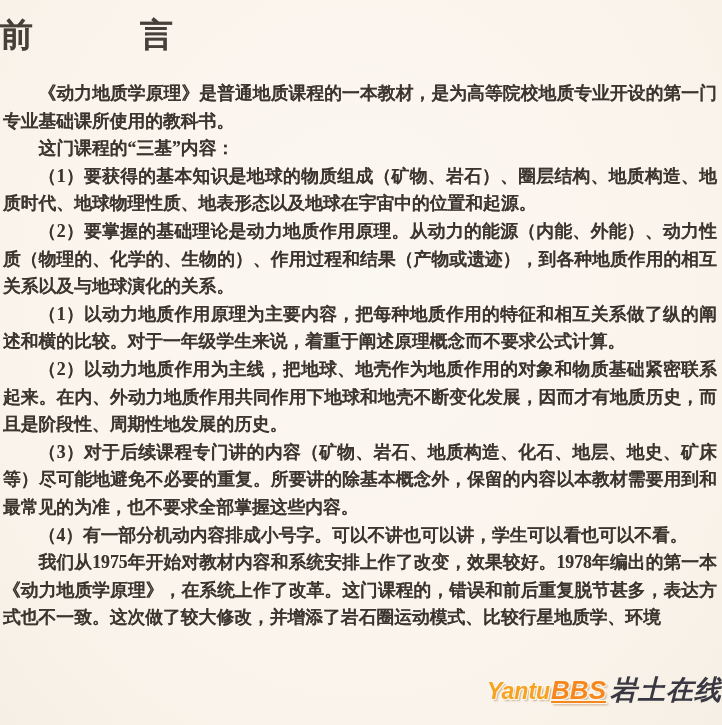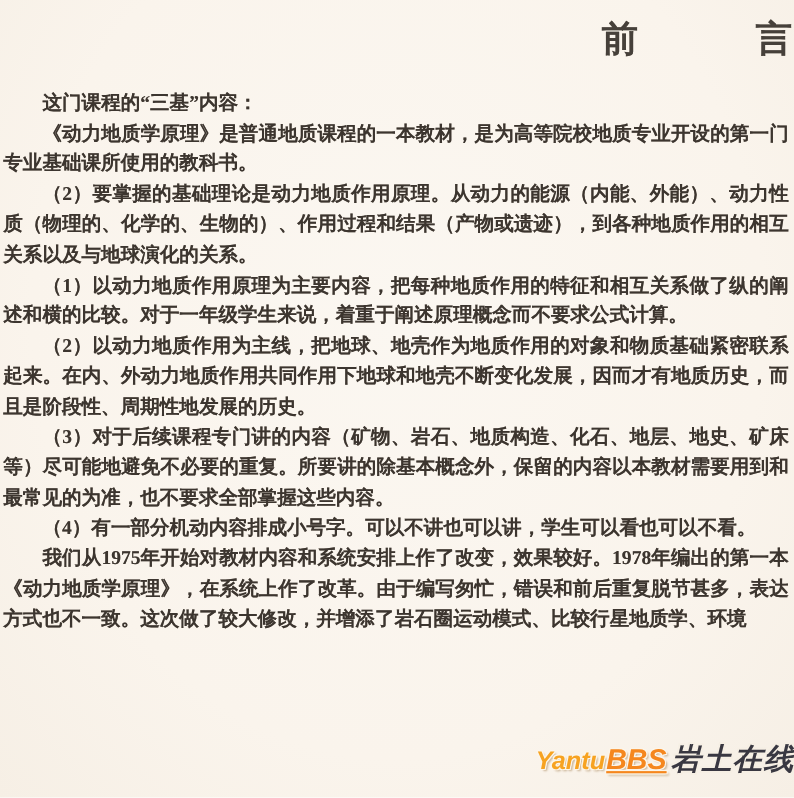--- a/index.html
+++ b/index.html
@@ -7,21 +7,21 @@
     position: relative;
     width: 722px;
     height: 725px;
     overflow: hidden;
     background: radial-gradient(ellipse at 50% 40%, #fbf7f1 0%, #faf4ec 65%, #f6efe5 100%);
     font-family: "Liberation Serif", "DejaVu Serif", serif;
   }
   .title {
     margin: 0;
     padding-top: 13px;
-    text-align: right;
+    text-align: left;
     font-size: 33px;
     font-weight: 700;
     color: #46403a;
     letter-spacing: 2px;
     text-shadow: 0 0 0.5px rgba(70,60,50,.6);
   }
   .body-text {
     position: absolute;
     top: 80px;
     left: 3px;
@@ -67,26 +67,27 @@
     text-shadow: -1.5px -1.5px 0 #f6efe4, 1.5px -1.5px 0 #f6efe4, -1.5px 1.5px 0 #f6efe4, 1.5px 1.5px 0 #f6efe4;
   }
 </style>
 </head>
 <body>
 
 <div class="page">
   <h1 class="title">前　　　言</h1>
 
   <div class="body-text">
+    <p class="para">《动力地质学原理》是普通地质课程的一本教材，是为高等院校地质专业开设的第一门专业基础课所使用的教科书。</p>
     <p class="para">这门课程的“三基”内容：</p>
-    <p class="para">《动力地质学原理》是普通地质课程的一本教材，是为高等院校地质专业开设的第一门专业基础课所使用的教科书。</p>
+    <p class="para">（1）要获得的基本知识是地球的物质组成（矿物、岩石）、圈层结构、地质构造、地质时代、地球物理性质、地表形态以及地球在宇宙中的位置和起源。</p>
     <p class="para">（2）要掌握的基础理论是动力地质作用原理。从动力的能源（内能、外能）、动力性质（物理的、化学的、生物的）、作用过程和结果（产物或遗迹），到各种地质作用的相互关系以及与地球演化的关系。</p>
     <p class="para">（1）以动力地质作用原理为主要内容，把每种地质作用的特征和相互关系做了纵的阐述和横的比较。对于一年级学生来说，着重于阐述原理概念而不要求公式计算。</p>
     <p class="para">（2）以动力地质作用为主线，把地球、地壳作为地质作用的对象和物质基础紧密联系起来。在内、外动力地质作用共同作用下地球和地壳不断变化发展，因而才有地质历史，而且是阶段性、周期性地发展的历史。</p>
     <p class="para">（3）对于后续课程专门讲的内容（矿物、岩石、地质构造、化石、地层、地史、矿床等）尽可能地避免不必要的重复。所要讲的除基本概念外，保留的内容以本教材需要用到和最常见的为准，也不要求全部掌握这些内容。</p>
     <p class="para">（4）有一部分机动内容排成小号字。可以不讲也可以讲，学生可以看也可以不看。</p>
-    <p class="para">我们从1975年开始对教材内容和系统安排上作了改变，效果较好。1978年编出的第一本《动力地质学原理》，在系统上作了改革。由于编写匆忙，错误和前后重复脱节甚多，表达方式也不一致。这次做了较大修改，并增添了岩石圈运动模式、比较行星地质学、环境</p>
+    <p class="para">我们从1975年开始对教材内容和系统安排上作了改变，效果较好。1978年编出的第一本《动力地质学原理》，在系统上作了改革。这门课程的，错误和前后重复脱节甚多，表达方式也不一致。这次做了较大修改，并增添了岩石圈运动模式、比较行星地质学、环境</p>
   </div>
 
   <div class="watermark">
     <span class="wm-yantu">Yantu</span><span class="wm-bbs">BBS</span><span class="wm-cjk">岩土在线</span>
   </div>
 </div>
 
 </body></html>

